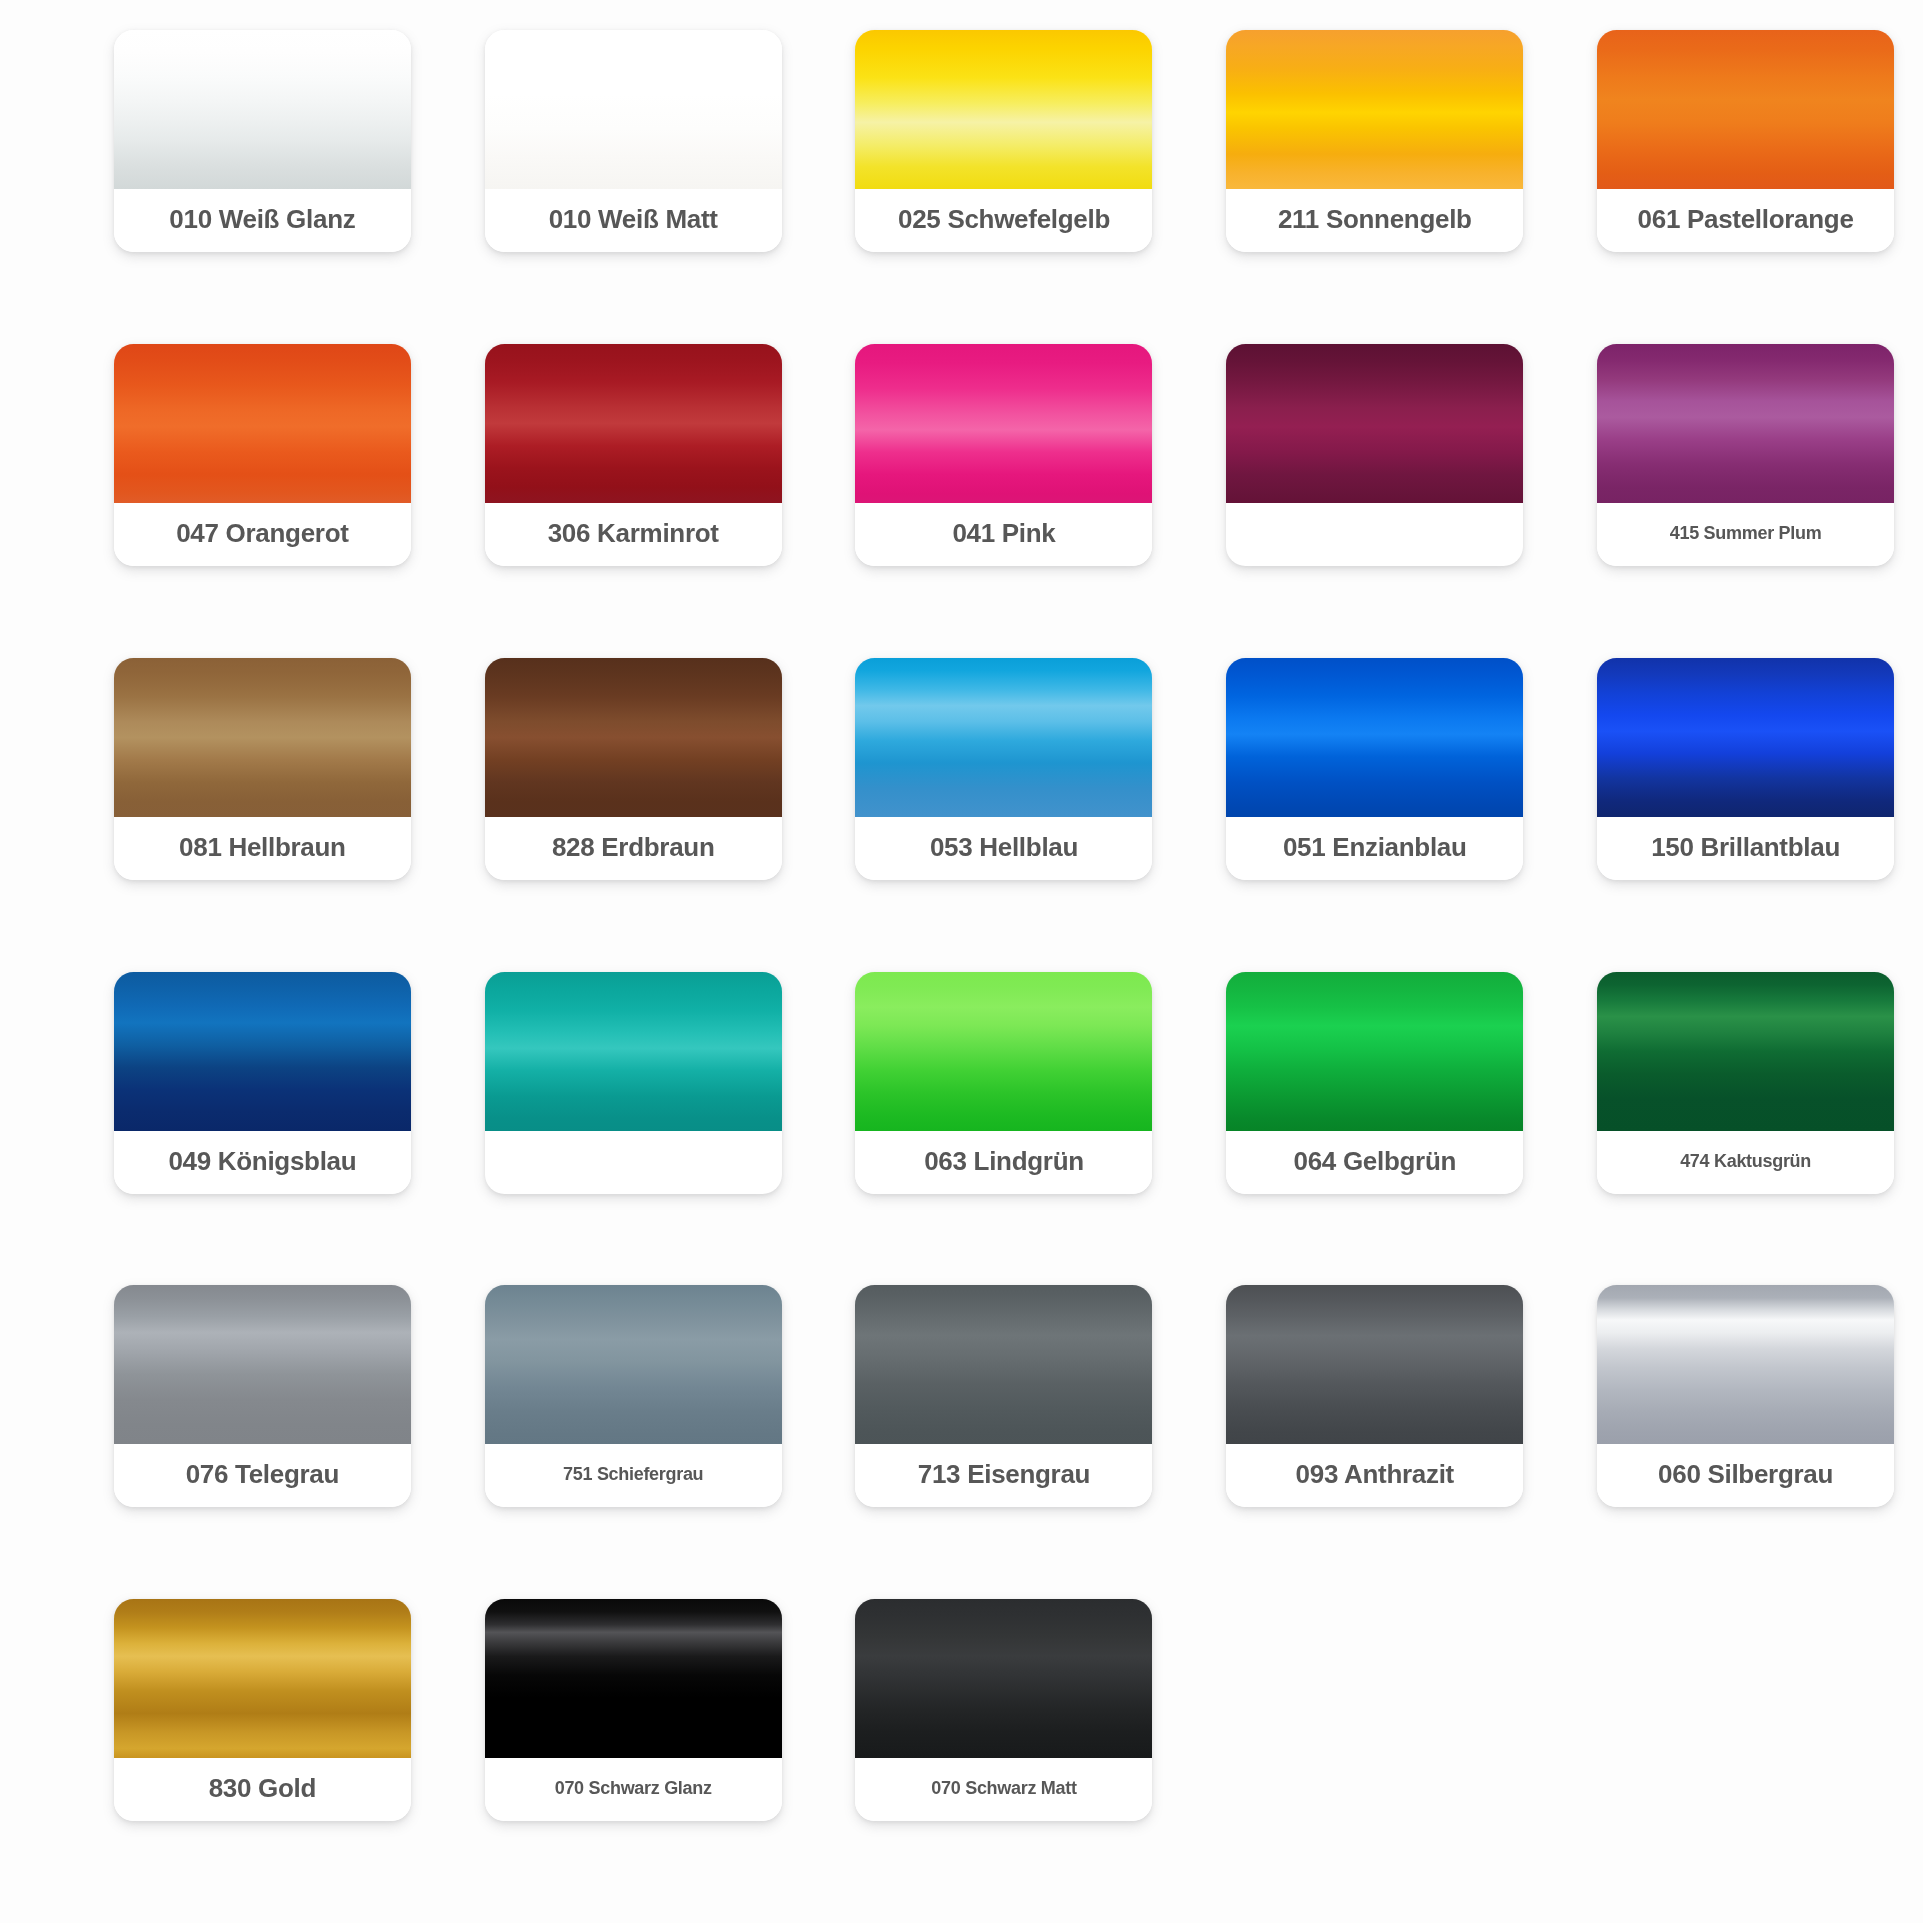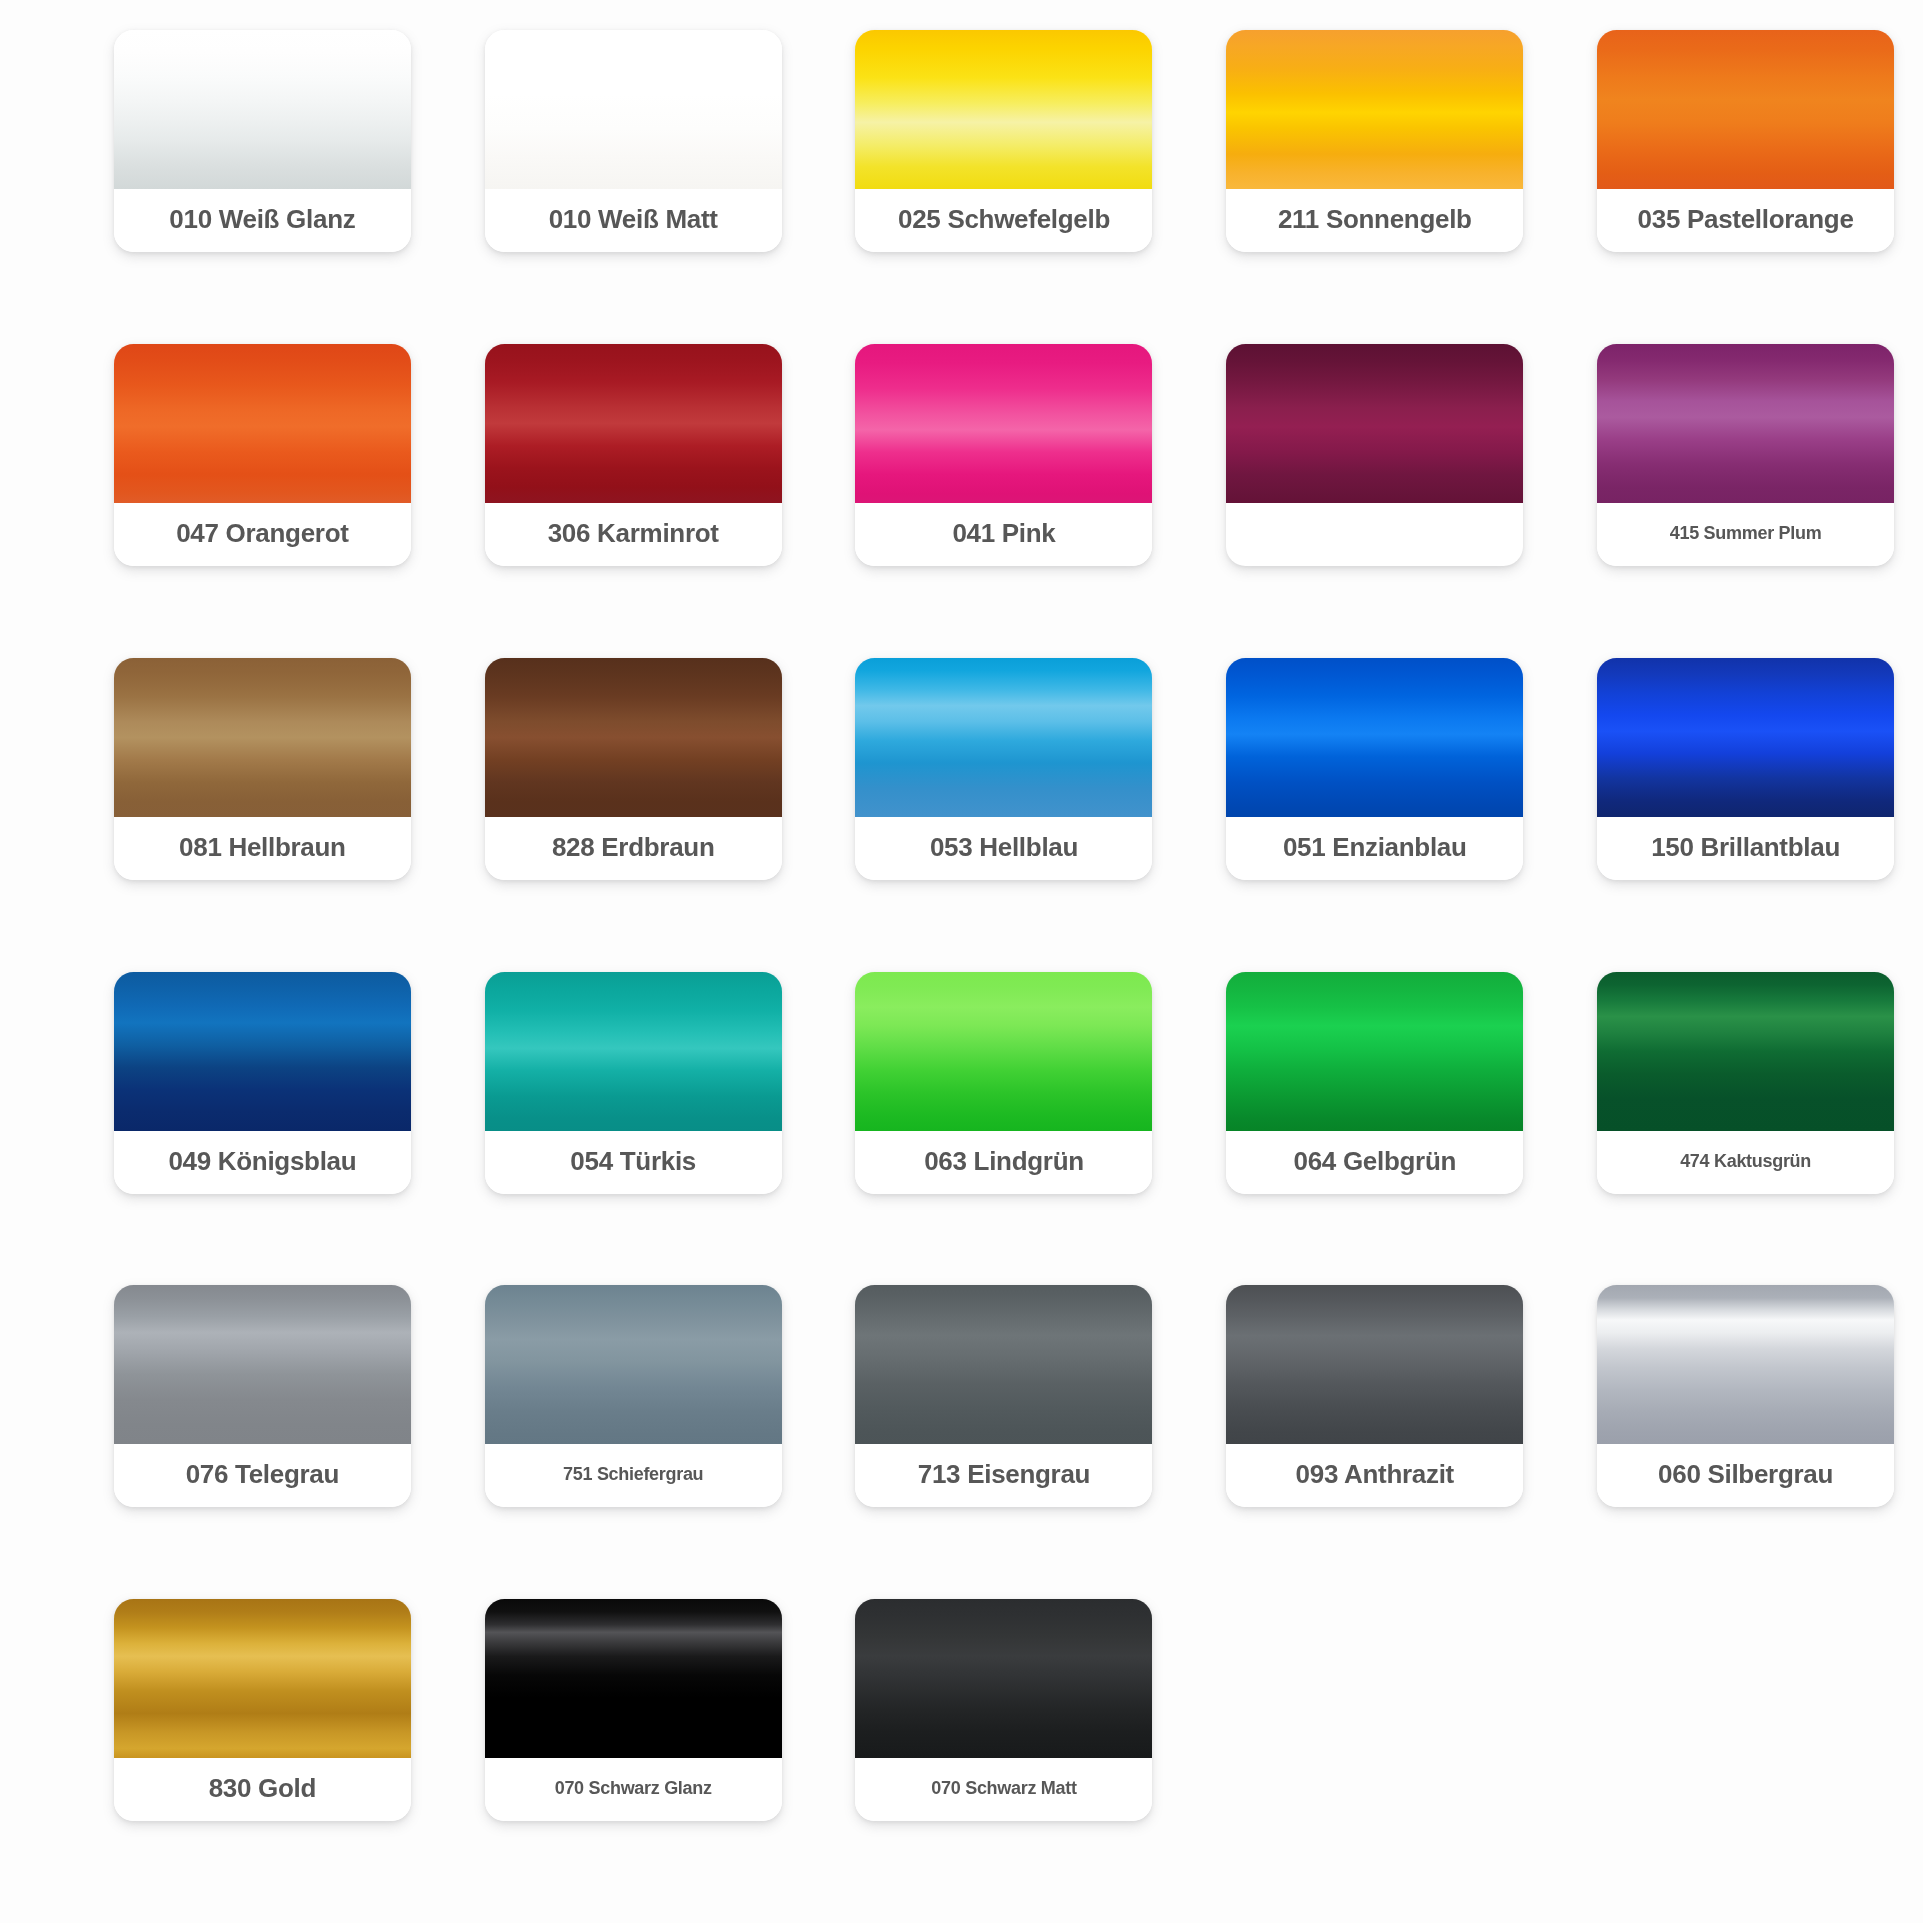--- a/index.html
+++ b/index.html
@@ -88,21 +88,21 @@
   <div class="cell">
     <div class="card">
       <div class="swatch" style="background: linear-gradient(rgb(246, 160, 46) 0%, rgb(247, 167, 37) 10%, rgb(248, 174, 21) 24%, rgb(251, 192, 0) 40%, rgb(255, 212, 0) 52%, rgb(250, 196, 0) 62%, rgb(246, 173, 14) 78%, rgb(248, 178, 44) 90%, rgb(249, 184, 60) 100%);"></div>
       <div class="label">211 Sonnengelb</div>
     </div>
   </div>
 
   <div class="cell">
     <div class="card">
       <div class="swatch" style="background: linear-gradient(rgb(232, 99, 26) 0%, rgb(234, 106, 25) 12%, rgb(238, 122, 27) 30%, rgb(240, 132, 30) 44%, rgb(239, 125, 28) 58%, rgb(234, 106, 24) 76%, rgb(228, 94, 21) 90%, rgb(226, 89, 26) 100%);"></div>
-      <div class="label">035 Pastellorange</div>
+      <div class="label">061 Pastellorange</div>
     </div>
   </div>
 
   <div class="cell">
     <div class="card">
       <div class="swatch" style="background: linear-gradient(rgb(223, 71, 23) 0%, rgb(226, 76, 24) 10%, rgb(232, 88, 28) 26%, rgb(238, 104, 38) 42%, rgb(240, 109, 42) 52%, rgb(234, 90, 29) 68%, rgb(228, 80, 23) 82%, rgb(226, 87, 31) 94%, rgb(225, 92, 40) 100%);"></div>
       <div class="label">047 Orangerot</div>
     </div>
   </div>
 
@@ -172,21 +172,20 @@
   <div class="cell">
     <div class="card">
       <div class="swatch" style="background: linear-gradient(rgb(13, 91, 160) 0%, rgb(14, 97, 169) 10%, rgb(16, 106, 182) 22%, rgb(18, 116, 191) 32%, rgb(15, 95, 162) 46%, rgb(12, 67, 131) 60%, rgb(11, 50, 120) 74%, rgb(11, 43, 110) 88%, rgb(10, 40, 105) 100%);"></div>
       <div class="label">049 Königsblau</div>
     </div>
   </div>
 
   <div class="cell">
     <div class="card">
       <div class="swatch" style="background: linear-gradient(rgb(10, 158, 149) 0%, rgb(11, 166, 156) 10%, rgb(16, 176, 166) 24%, rgb(35, 191, 181) 38%, rgb(53, 199, 190) 48%, rgb(20, 176, 166) 62%, rgb(10, 155, 146) 78%, rgb(8, 144, 137) 92%, rgb(8, 142, 135) 100%);"></div>
-      <div class="label">054 Türkis</div>
     </div>
   </div>
 
   <div class="cell">
     <div class="card">
       <div class="swatch" style="background: linear-gradient(rgb(125, 233, 79) 0%, rgb(128, 234, 84) 10%, rgb(138, 237, 94) 22%, rgb(124, 232, 85) 34%, rgb(95, 221, 70) 48%, rgb(65, 209, 52) 62%, rgb(44, 196, 41) 76%, rgb(29, 186, 34) 90%, rgb(22, 181, 31) 100%);"></div>
       <div class="label">063 Lindgrün</div>
     </div>
   </div>
 

